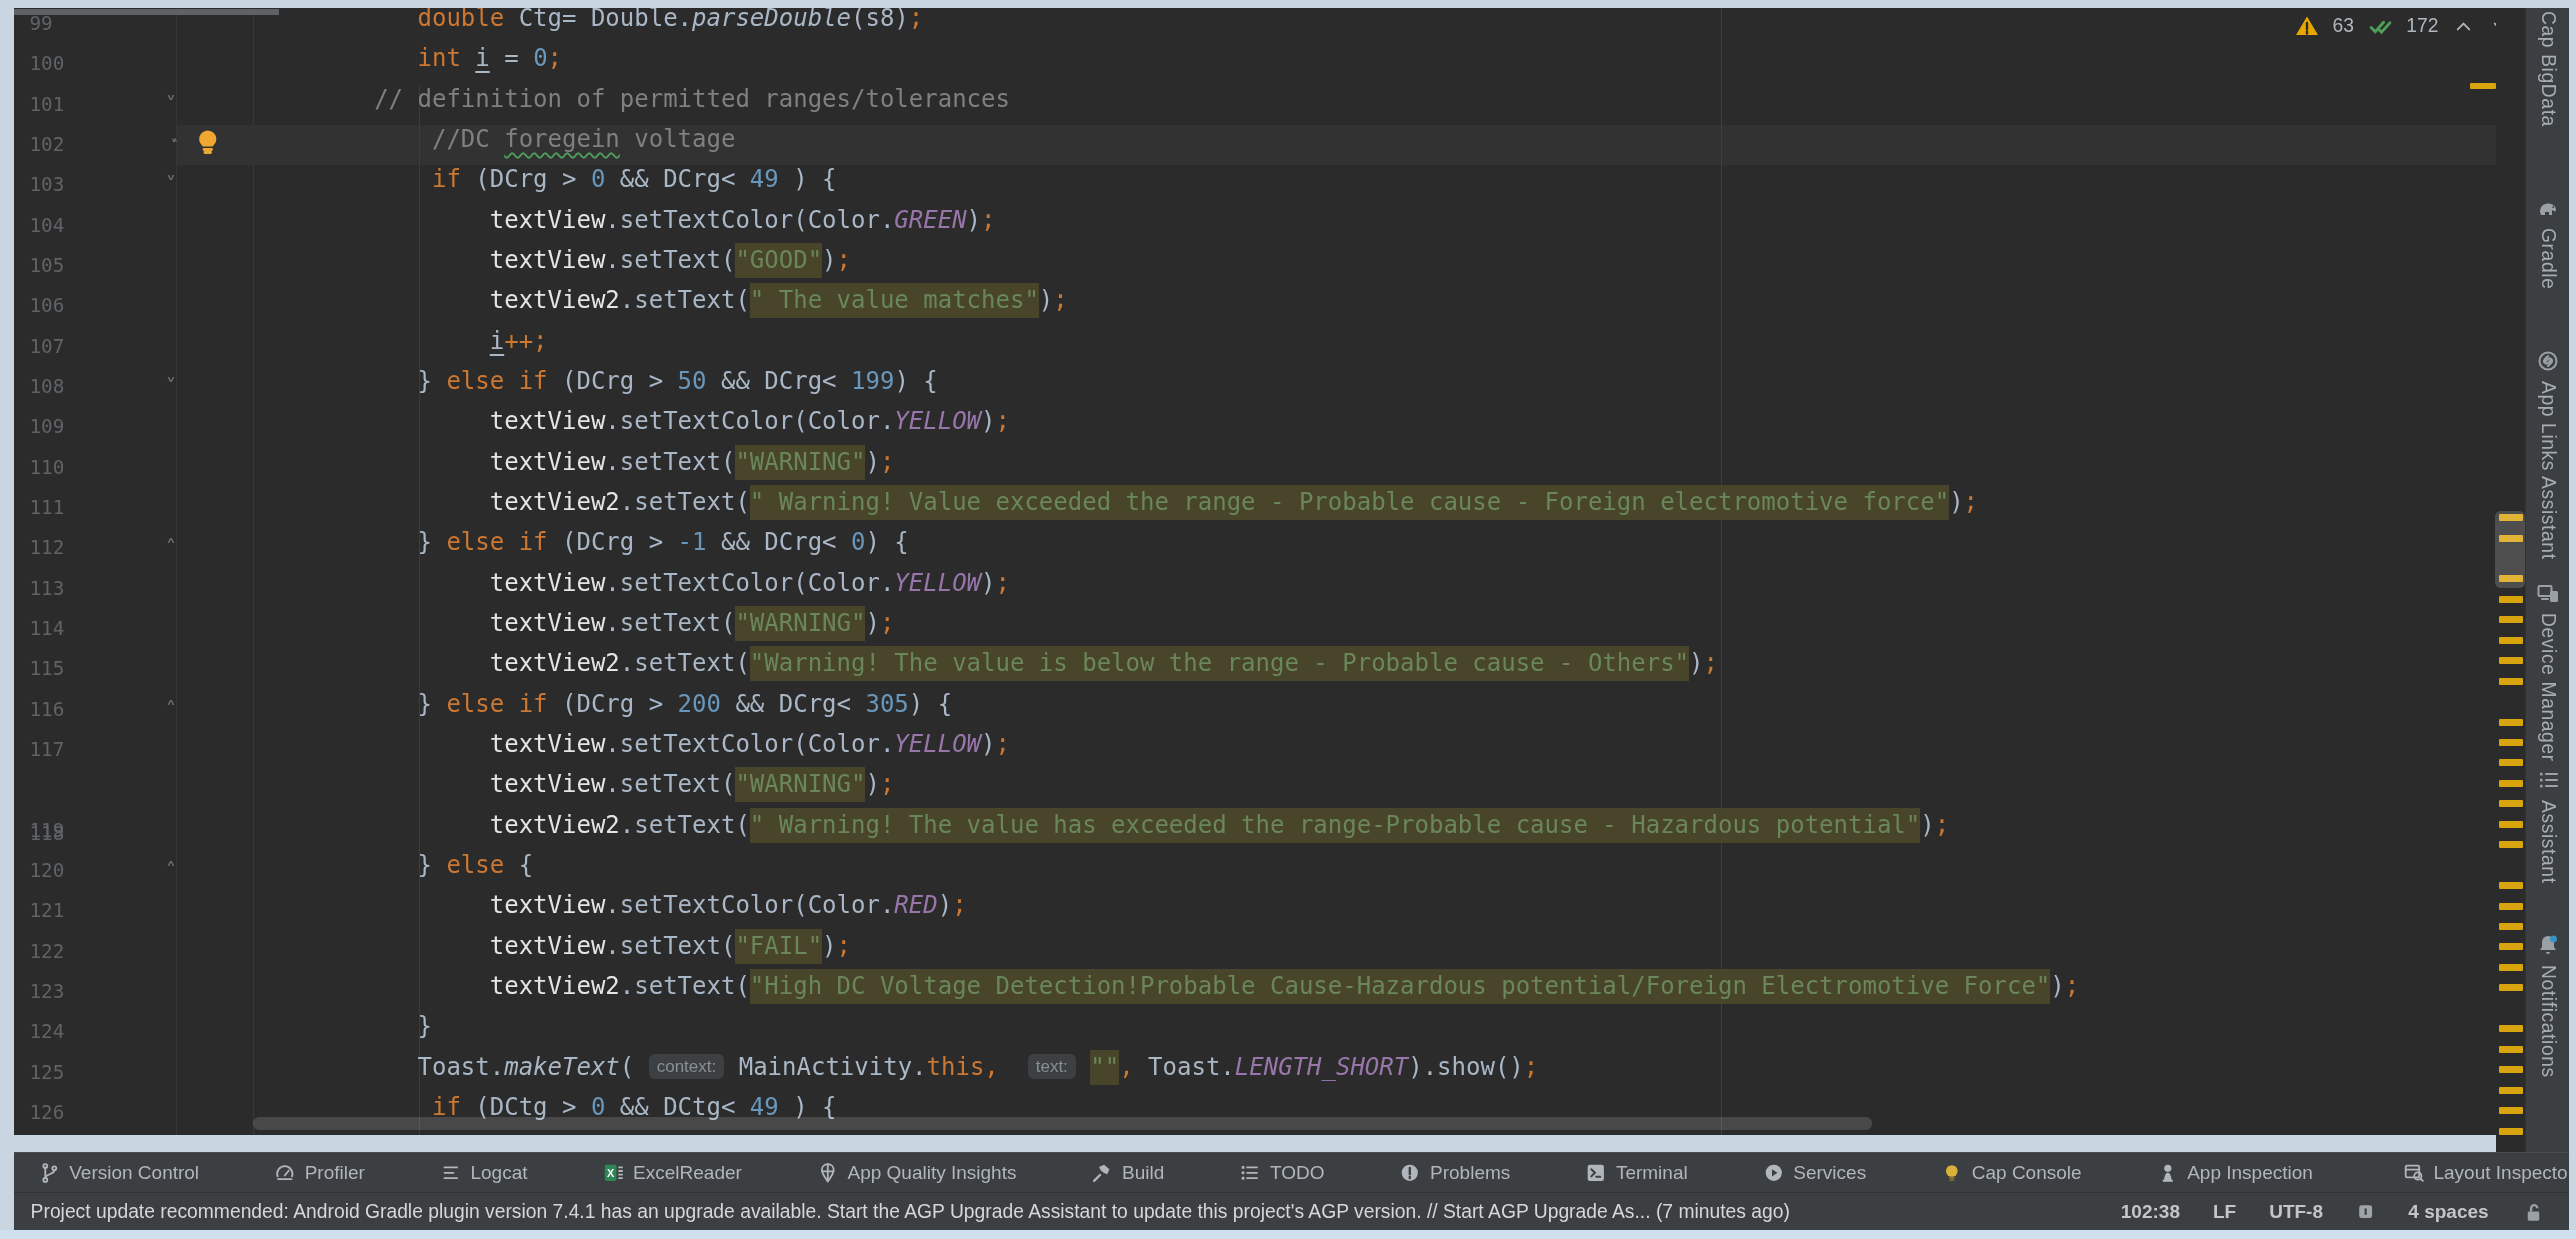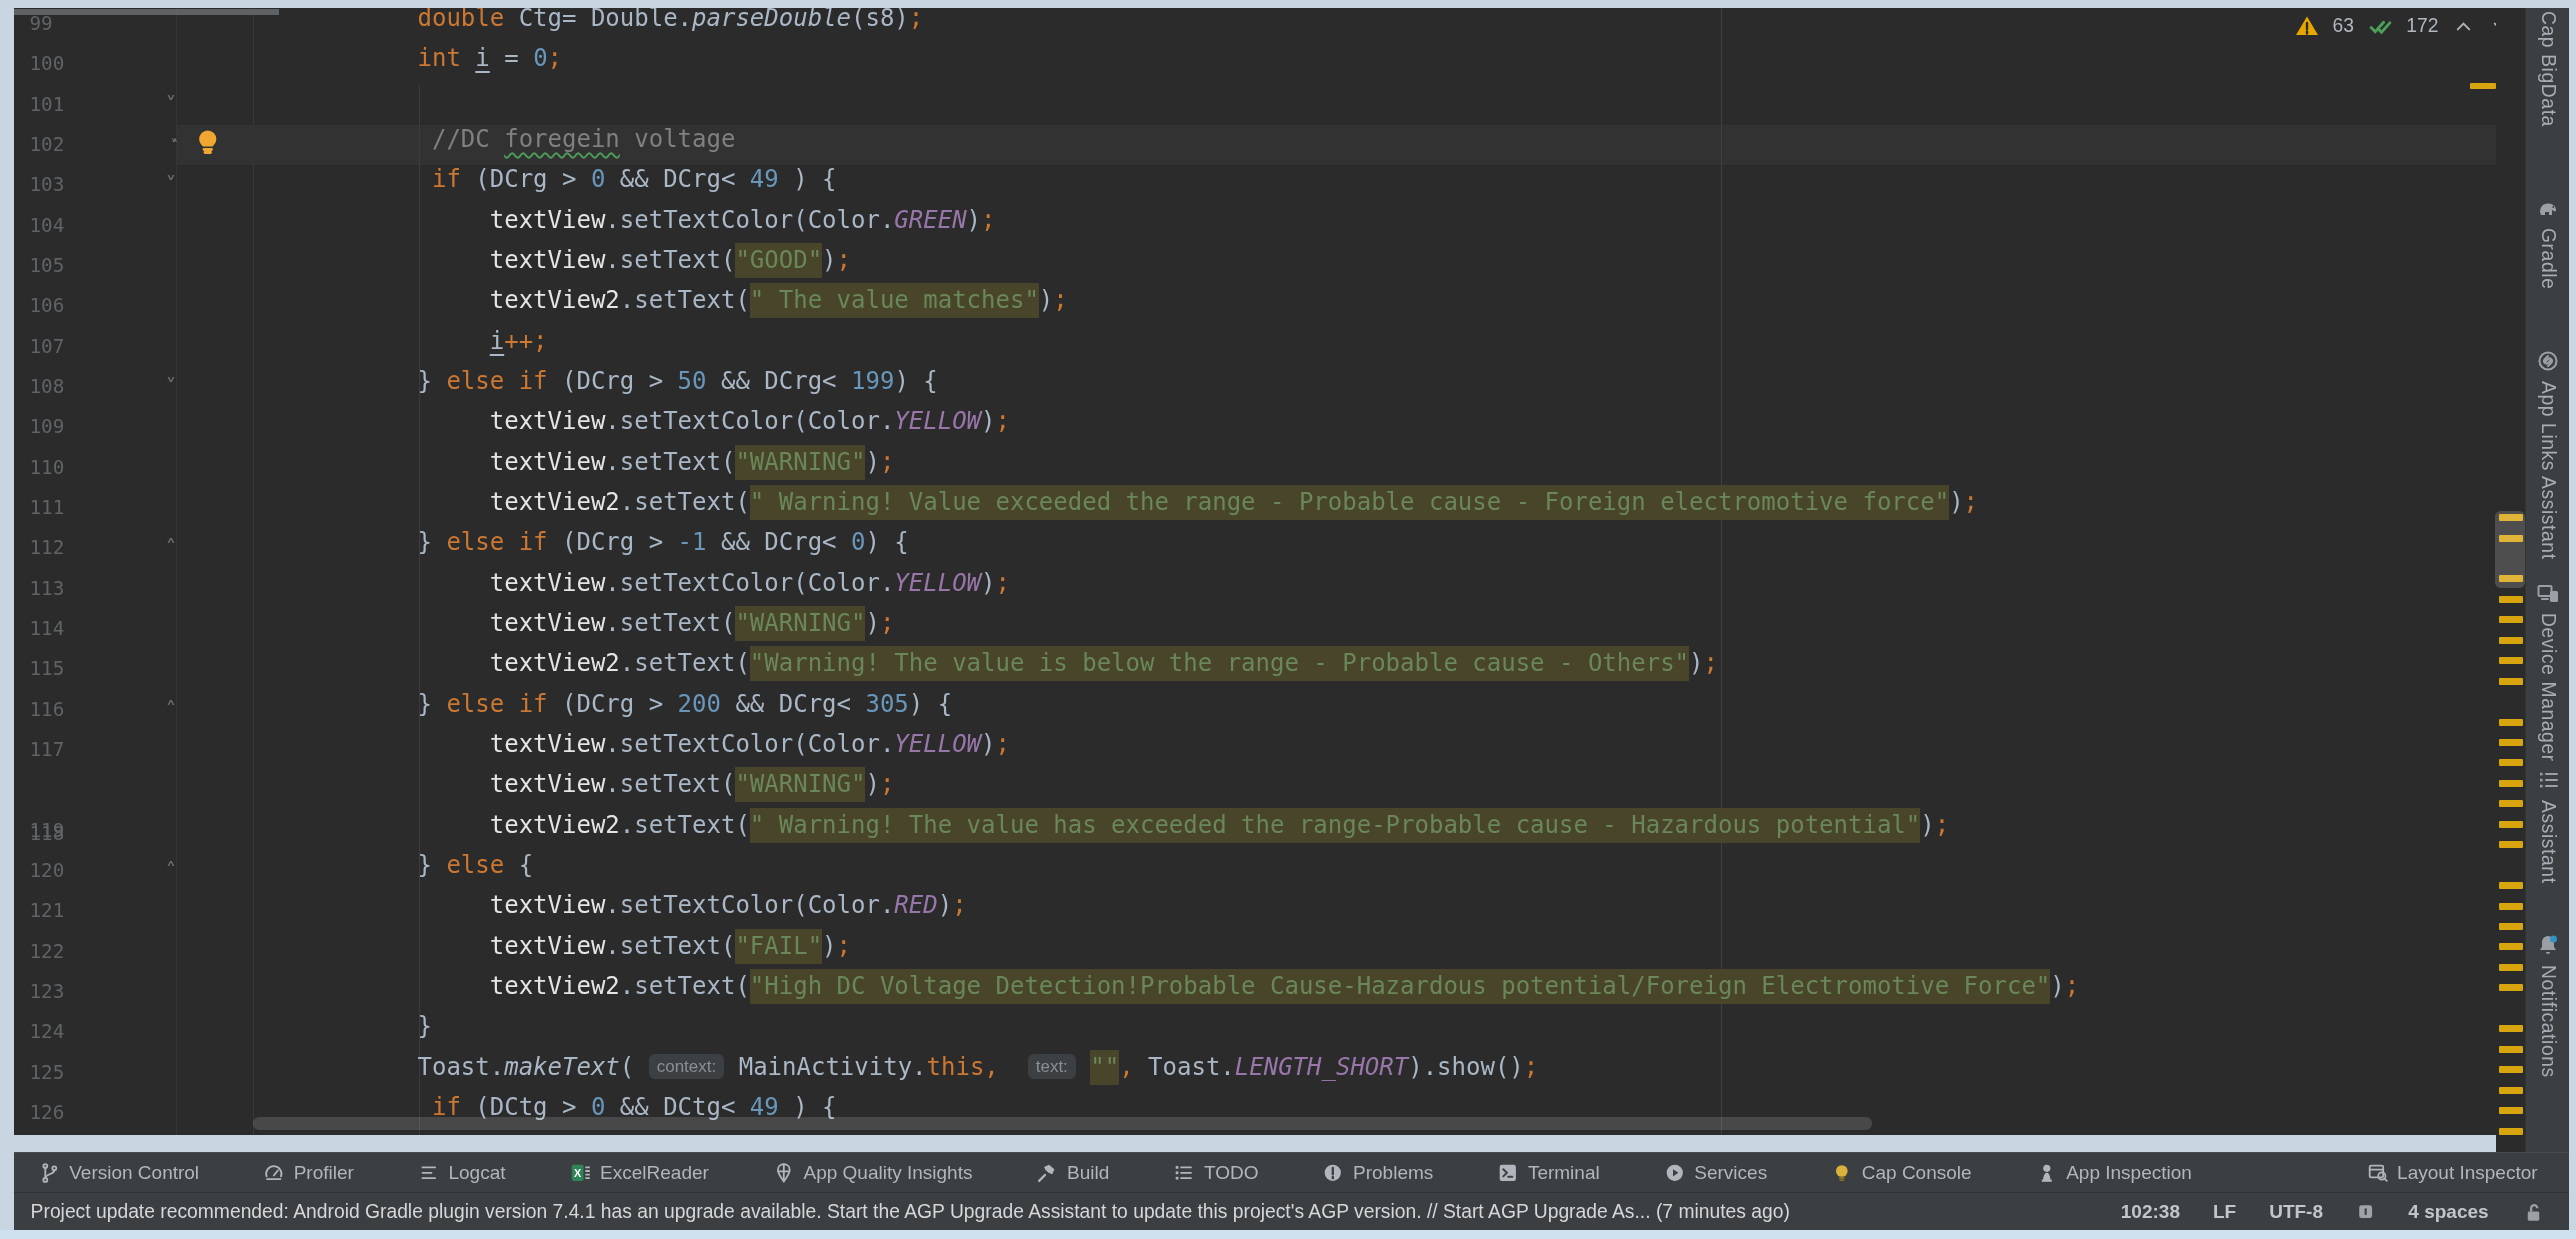--- a/index.html
+++ b/index.html
@@ -31,21 +31,21 @@
   .hscroll{left:253px;top:1117px;width:1619px;height:12.5px;background:rgba(255,255,255,0.14);border-radius:6.2px;}
   
   #estripe{left:2496px;top:0;width:29px;height:1152px;background:#2b2b2b;}
   .dash{left:2499px;width:24px;height:7.4px;background:#d9a50f;border-radius:1.1px;}
   .dash2{left:2470px;top:83px;width:26px;height:6.2px;background:#d9a50f;border-radius:1.1px;}
   .vthumb{left:2495px;top:511px;width:30px;height:77px;background:rgba(255,255,255,0.17);border-radius:5.7px;}
   #tstripe{left:2525px;top:0;width:44px;height:1152px;background:#3c3f41;border-left:0.6px solid #313335;}
   .stripe-item{left:2527px;width:42px;display:flex;flex-direction:column;align-items:center;gap:8px;color:#a7adb5;font-size:19.3px;cursor:default;}
   .stripe-item .vlabel{writing-mode:vertical-rl;text-orientation:sideways;white-space:nowrap;letter-spacing:0.6px;}
   
-  #toolbar{left:13.6px;top:1152px;width:2556px;height:40px;background:#3c3f41;border-top:0.6px solid #4a4c4e;display:flex;align-items:center;padding:0 32px 0 25px;box-sizing:border-box;gap:4px;}
+  #toolbar{left:13.6px;top:1152px;width:2556px;height:40px;background:#3c3f41;border-top:0.6px solid #4a4c4e;display:flex;align-items:center;padding:0 32px 0 25px;box-sizing:border-box;gap:15px;}
   .tb-item{display:flex;align-items:center;gap:9px;color:#b0b6bc;font-size:19px;margin-right:60px;white-space:nowrap;}
   .tb-spacer{flex:1;}
   .tb-right{margin-right:0;}
   
   #statusbar{left:13.6px;top:1192px;width:2556px;height:39px;background:#3c3f41;border-top:0.6px solid #313335;display:flex;align-items:center;padding:0 25px 0 17px;box-sizing:border-box;}
   #status-msg{color:#d5d7d9;font-size:19.3px;font-weight:normal;white-space:nowrap;}
   #status-right{margin-left:auto;display:flex;align-items:center;gap:33px;color:#c3c6c9;font-size:19px;font-weight:bold;}
   
   .frame{background:#c9d6e2;z-index:50;}
   .f-top{left:0;top:0;width:2576px;height:8px;}
@@ -63,21 +63,21 @@
   <div class="abs caret-row"></div>
   <div class="abs indent-guide"></div>
   <div class="abs margin-guide"></div>
   <div id="rows">
       <div class="abs lnum" style="top: 4px;">99</div>
       <div class="abs cline" style="top: 4px;"><span class="t-def">          </span><span class="t-kw">double</span><span class="t-def"> Ctg= Double.</span><span class="t-ital">parseDouble</span><span class="t-def">(s8)</span><span class="t-semi">;</span></div>
       <div class="abs lnum" style="top: 44px;">100</div>
       <div class="abs cline" style="top: 44px;"><span class="t-def">          </span><span class="t-kw">int</span><span class="t-def"> </span><span class="t-undl">i</span><span class="t-def"> = </span><span class="t-num">0</span><span class="t-semi">;</span></div>
       <div class="abs lnum" style="top: 85px;">101</div>
       <div class="abs fold" style="top: 85px;">˅</div>
-      <div class="abs cline" style="top: 85px;"><span class="t-def">       </span></div>
+      <div class="abs cline" style="top: 85px;"><span class="t-def">       </span><span class="t-cmt">// definition of permitted ranges/tolerances</span></div>
       <div class="abs lnum" style="top: 125px;">102</div>
       <div class="abs fold" style="top: 125px; letter-spacing: -8px; font-size: 14.8px;">˄˅</div>
       <div class="abs bulb" style="top: 128px;">
         <svg width="29.5" height="29.5" viewBox="0 0 24 24">
           <path d="M12 2a7 7 0 0 1 7 7c0 3-2 4.8-3 6H8c-1-1.2-3-3-3-6a7 7 0 0 1 7-7z" fill="#f0a732"></path>
           <path d="M9 17.5h6M9.8 20h4.4" stroke="#f0a732" stroke-width="2.4" stroke-linecap="round"></path>
         </svg>
       </div>
       <div class="abs cline" style="top: 125px;"><span class="t-def">           </span><span class="t-cmt">//DC </span><span class="t-cmtw">foregein</span><span class="t-cmt"> voltage</span></div>
       <div class="abs lnum" style="top: 165px;">103</div>

